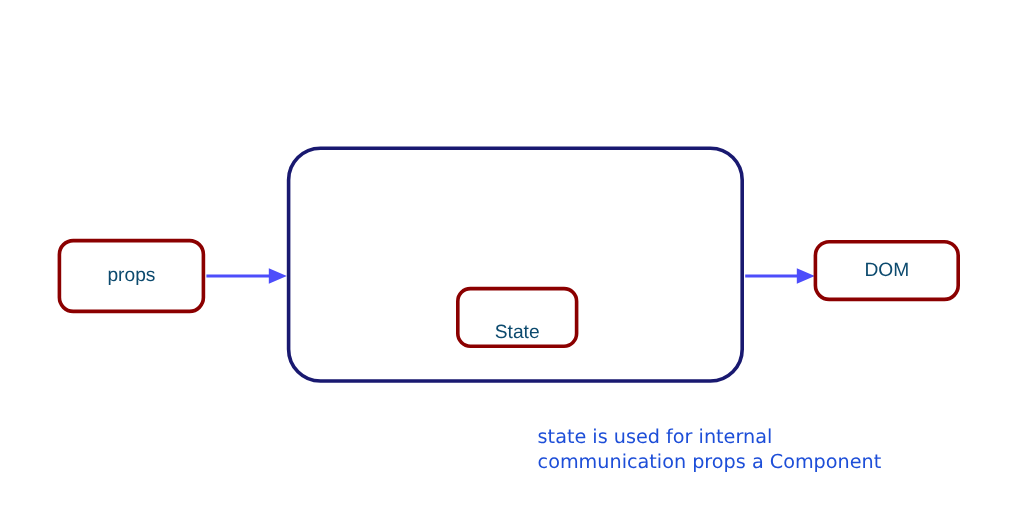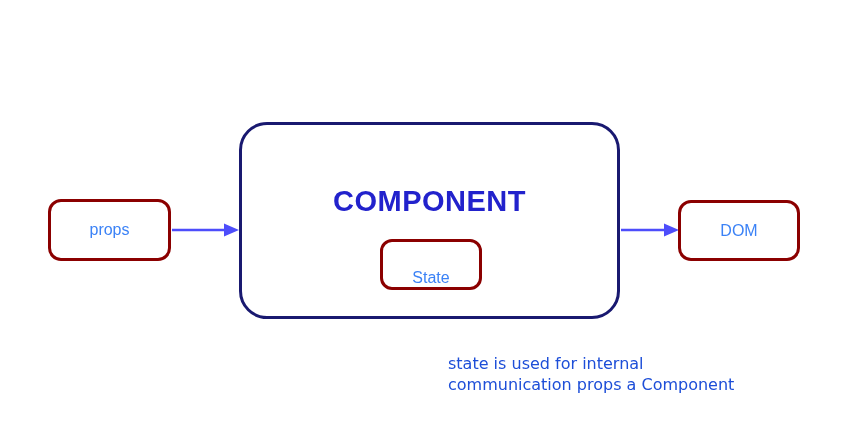--- a/index.html
+++ b/index.html
@@ -17,25 +17,25 @@
   }
   .node {
     position: absolute;
     box-sizing: border-box;
     background: #ffffff;
     border: 3px solid #8b0000;
     border-radius: 13px;
     display: flex;
     align-items: center;
     justify-content: center;
-    color: #3b82f6;
+    color: #0c4a6e;
     font-size: 16px;
   }
   .props-node  { left: 48px;  top: 199px; width: 123px; height: 62px; }
-  .dom-node    { left: 678px; top: 200px; width: 122px; height: 61px; }
+  .dom-node    { left: 678px; top: 200px; width: 122px; height: 51px; }
   .component-box {
     position: absolute;
     box-sizing: border-box;
     left: 239px;
     top: 122px;
     width: 381px;
     height: 197px;
     background: #ffffff;
     border: 3px solid #191970;
     border-radius: 28px;
@@ -85,21 +85,20 @@
   <div class="node props-node">
     <span>props</span>
   </div>
 
   <svg class="arrow-svg arrow1" width="69" height="18">
     <line x1="1" y1="9" x2="55" y2="9" stroke="#4d4dfb" stroke-width="2.5"></line>
     <polygon points="53,2.5 68,9 53,15.5" fill="#4d4dfb"></polygon>
   </svg>
 
   <div class="component-box">
-    <div class="component-title">COMPONENT</div>
     <div class="node state-node">
       <span>State</span>
     </div>
   </div>
 
   <svg class="arrow-svg arrow2" width="60" height="18">
     <line x1="1" y1="9" x2="46" y2="9" stroke="#4d4dfb" stroke-width="2.5"></line>
     <polygon points="44,2.5 59,9 44,15.5" fill="#4d4dfb"></polygon>
   </svg>
 

